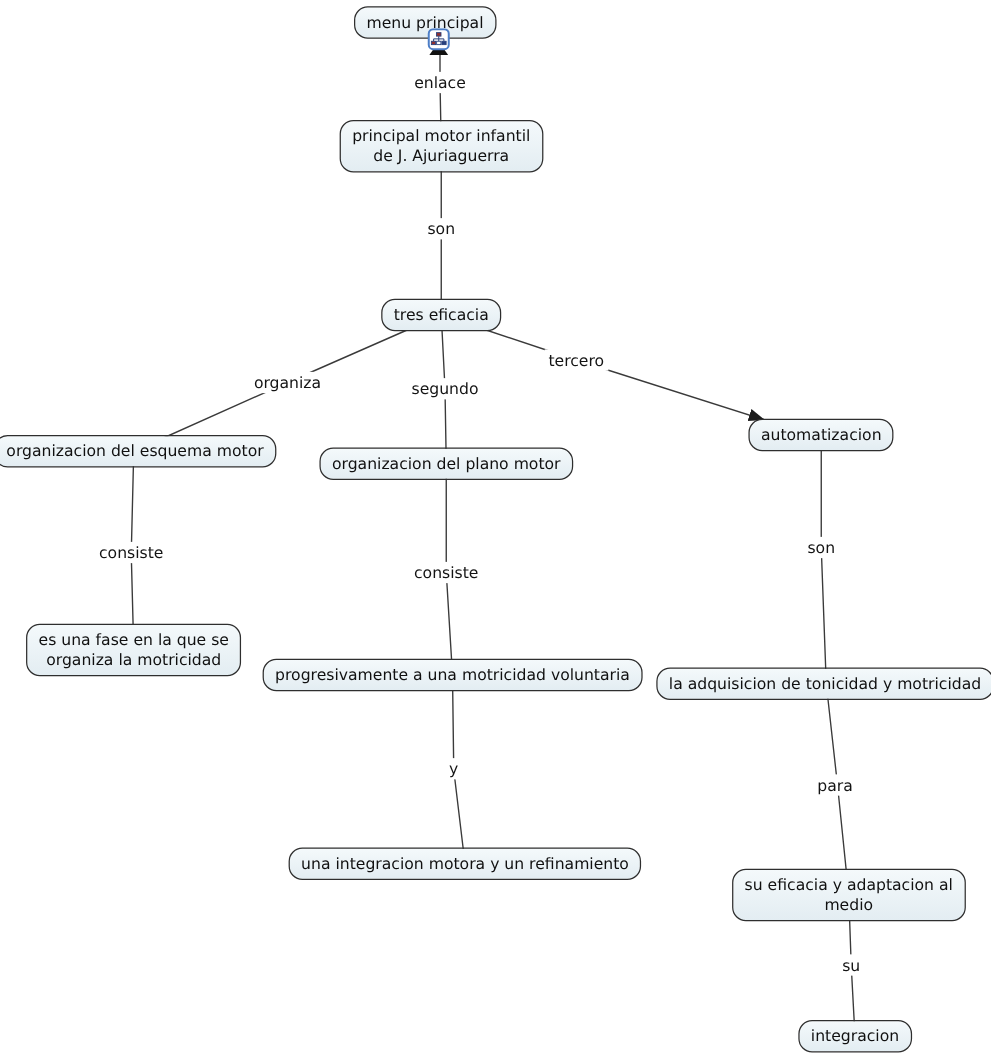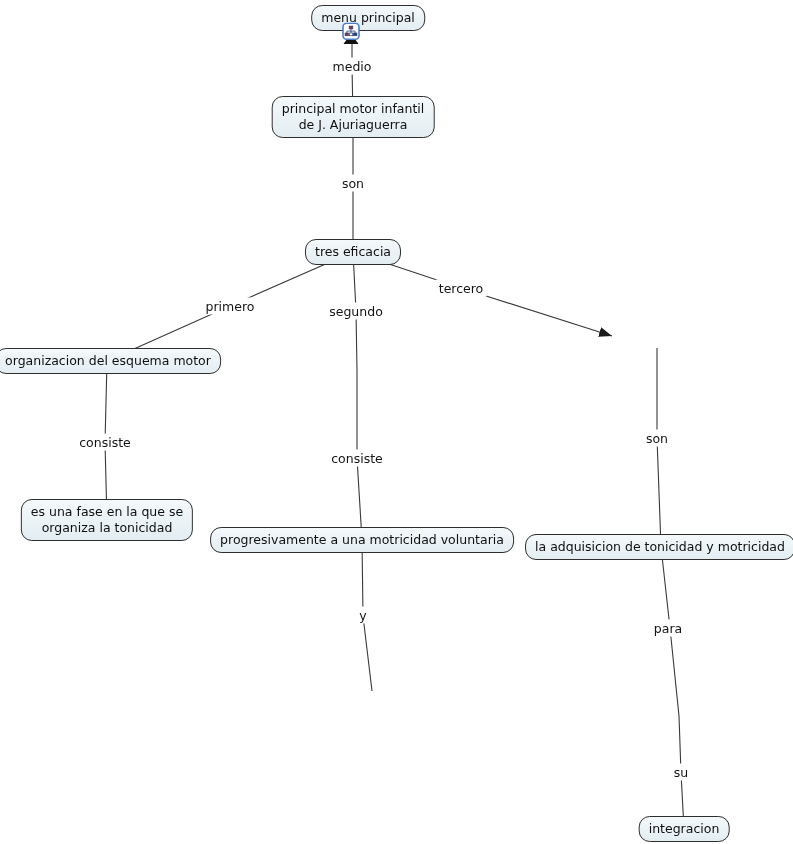--- a/index.html
+++ b/index.html
@@ -52,34 +52,39 @@
       <line x1="461" y1="288" x2="612" y2="336" marker-end="url(#arrow)"></line>
       <polyline points="107,361 105,443 107,520"></polyline>
       <polyline points="357,371 357,458 362,540"></polyline>
       <polyline points="657,348 657,438 661,547"></polyline>
       <polyline points="362,540 363,616 372,691"></polyline>
       <polyline points="661,547 670,628 679,716"></polyline>
       <polyline points="679,716 681,773 684,829"></polyline>
     </g>
   </svg>
 
-  <div class="node" style="left:368px;top:18px">menu principal</div>
+  <div class="node" style="left:340px;top:18px">menu principal</div>
   <div class="node" style="left:353px;top:117px">principal motor infantil
 de J. Ajuriaguerra</div>
   <div class="node" style="left:353px;top:252px">tres eficacia</div>
   <div class="node" style="left:108px;top:361px">organizacion del esquema motor</div>
+  <div class="node" style="left:357px;top:371px">organizacion del plano motor</div>
+  <div class="node" style="left:657px;top:348px">automatizacion</div>
   <div class="node" style="left:107px;top:520px">es una fase en la que se
-organiza la tonicidad</div>
+organiza la motricidad</div>
   <div class="node" style="left:362px;top:540px">progresivamente a una motricidad voluntaria</div>
   <div class="node" style="left:660px;top:547px">la adquisicion de tonicidad y motricidad</div>
+  <div class="node" style="left:372px;top:691px">una integracion motora y un refinamiento</div>
+  <div class="node" style="left:679px;top:716px">su eficacia y adaptacion al
+medio</div>
   <div class="node" style="left:684px;top:829px">integracion</div>
 
-  <div class="link-label" style="left:352px;top:66px">medio</div>
+  <div class="link-label" style="left:352px;top:66px">enlace</div>
   <div class="link-label" style="left:353px;top:183px">son</div>
-  <div class="link-label" style="left:230px;top:306px">primero</div>
+  <div class="link-label" style="left:230px;top:306px">organiza</div>
   <div class="link-label" style="left:356px;top:311px">segundo</div>
   <div class="link-label" style="left:461px;top:288px">tercero</div>
   <div class="link-label" style="left:105px;top:442px">consiste</div>
   <div class="link-label" style="left:357px;top:458px">consiste</div>
   <div class="link-label" style="left:657px;top:438px">son</div>
   <div class="link-label" style="left:363px;top:615px">y</div>
   <div class="link-label" style="left:668px;top:628px">para</div>
   <div class="link-label" style="left:681px;top:772px">su</div>
 
   <div class="cmap-icon" style="left:351px;top:34px">

